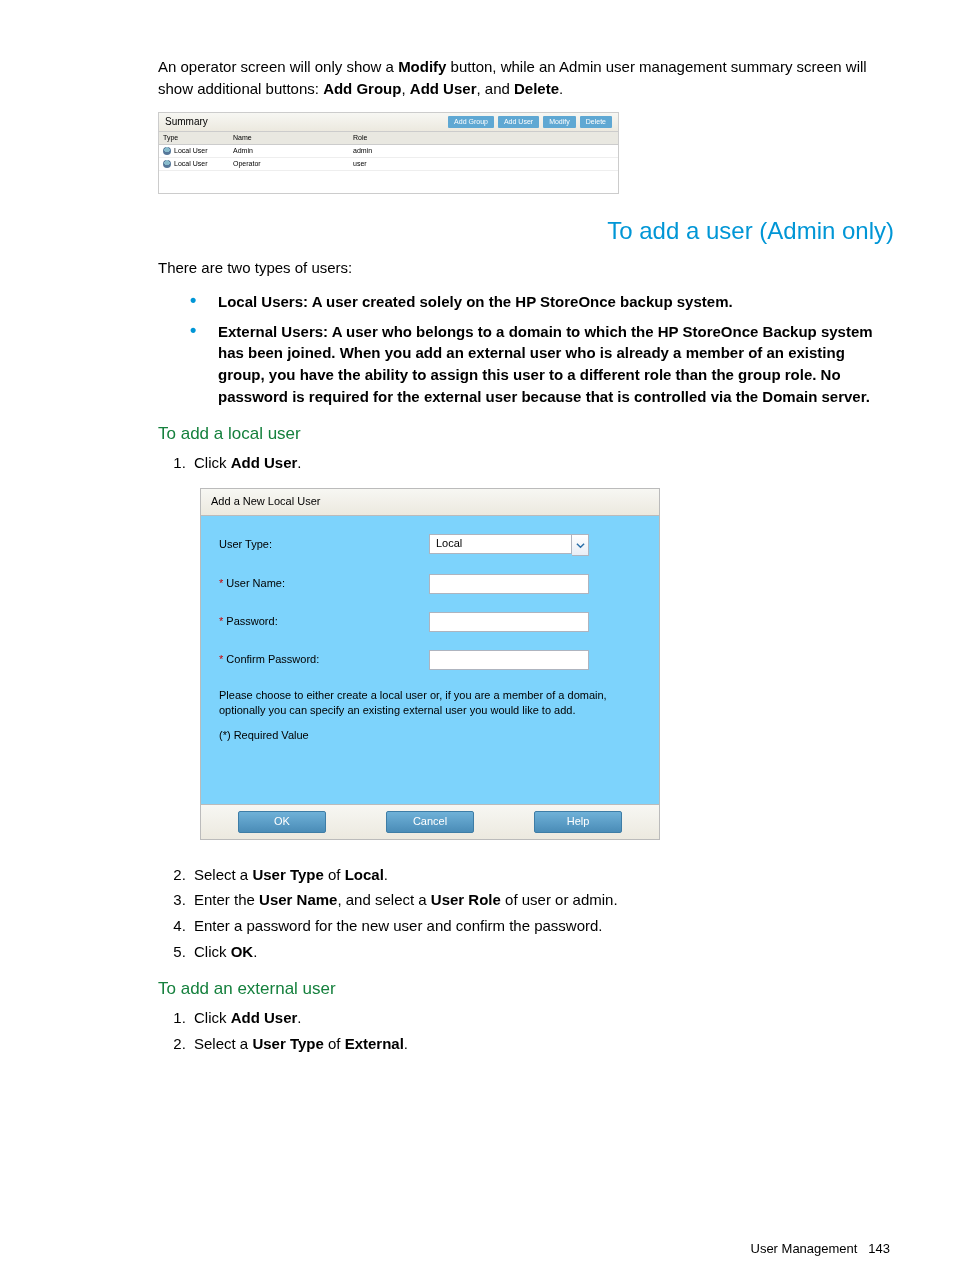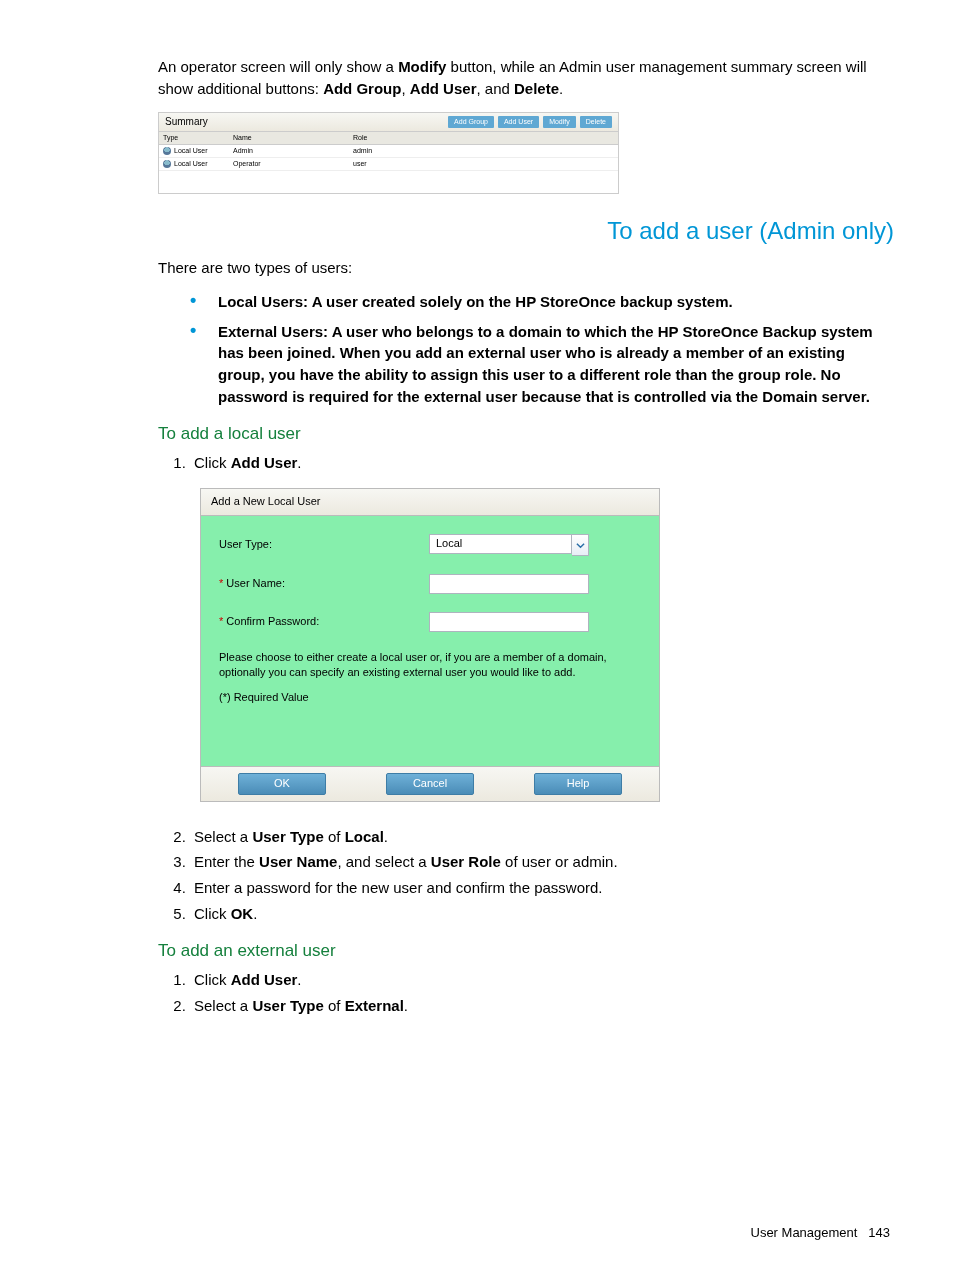--- a/index.html
+++ b/index.html
@@ -106,21 +106,21 @@
     background: radial-gradient(circle at 50% 35%, #8bc 0 40%, #579 41% 100%);
     border-radius: 50%;
   }
   .summary-pad { height: 22px; }
 
   
   .dialog {
     margin: 6px 0 24px 120px;
     width: 458px;
     border: 1px solid #bbb;
-    background: #86efac;
+    background: #7dd3fc;
     font-size: 11px;
   }
   .dlg-title {
     background: linear-gradient(#f7f7f3, #ece9df);
     border-bottom: 1px solid #bbb;
     padding: 5px 10px;
     font-size: 11px;
   }
   .dlg-body {
     padding: 18px 18px 10px 18px;
@@ -180,21 +180,21 @@
     font-size: 11px;
     padding: 2px 20px;
     border: 1px solid #3e7da6;
     border-radius: 2px;
     min-width: 46px;
     text-align: center;
   }
 
   .page-footer {
     position: fixed;
-    bottom: 28px;
+    bottom: 12px;
     right: 64px;
     font-size: 13px;
   }
 </style>
 </head>
 <body>
 
 <p class="para">
   <span>An operator screen will only show a </span><b>Modify</b><span> button, while an Admin user management summary screen will show additional buttons: </span><b>Add Group</b><span>, </span><b>Add User</b><span>, and </span><b>Delete</b><span>.</span>
 </p>
@@ -257,20 +257,26 @@
         </div>
       </div>
     </div>
     <div class="frow">
       <div class="label"><span class="req">* </span><span>User Name:</span></div>
       <div class="field-wrap">
           <div class="field"></div>
         </div>
     </div>
     <div class="frow">
+      <div class="label"><span class="req">* </span><span>Password:</span></div>
+      <div class="field-wrap">
+          <div class="field"></div>
+        </div>
+    </div>
+    <div class="frow">
       <div class="label"><span class="req">* </span><span>Confirm Password:</span></div>
       <div class="field-wrap">
           <div class="field"></div>
         </div>
     </div>
     <div class="helper">Please choose to either create a local user or, if you are a member of a domain, optionally you can specify an existing external user you would like to add.</div>
     <div class="reqnote">(*) Required Value</div>
   </div>
   <div class="dlg-footer">
     <div class="dbtn">OK</div>

